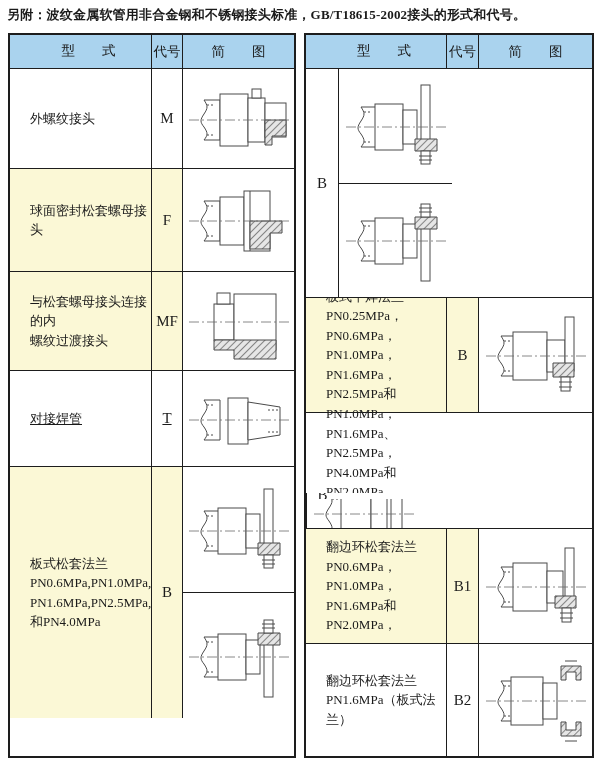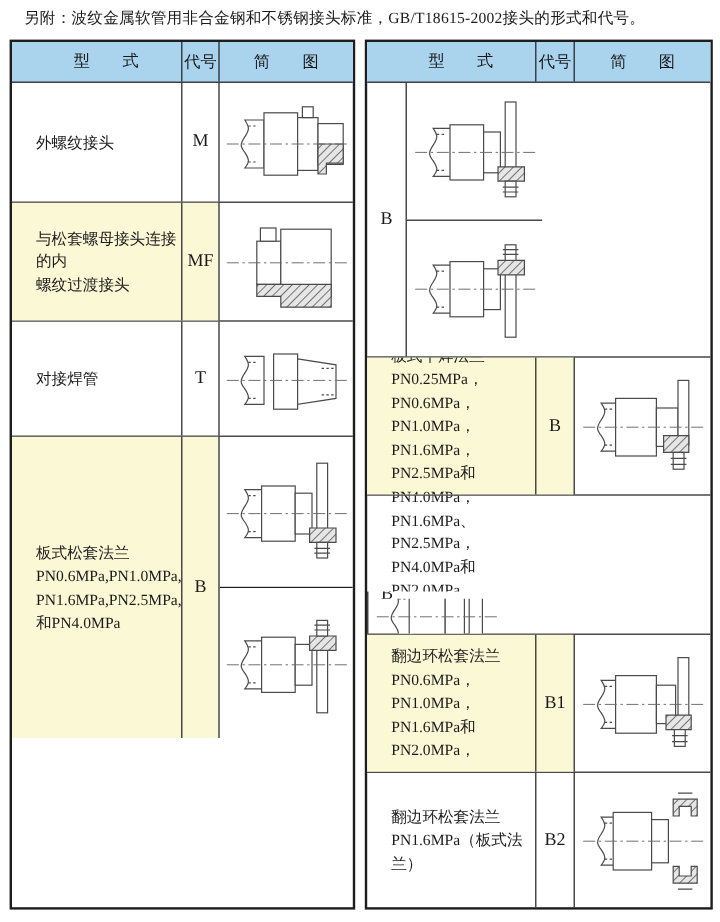--- a/index.html
+++ b/index.html
@@ -3,22 +3,22 @@
 <meta charset="utf-8">
 <style>
   * { box-sizing: border-box; margin: 0; padding: 0; }
   html, body { background: #ffffff; }
   body {
     width: 600px; height: 768px; position: relative; overflow: hidden;
     font-family: "Liberation Serif", "DejaVu Serif", serif;
     color: #1a1a1a;
   }
   .page-title {
-    position: absolute; left: 20px; top: 6px;
-    font-size: 13px; font-weight: normal; white-space: nowrap;
+    position: absolute; left: 7px; top: 6px;
+    font-size: 13px; font-weight: bold; white-space: nowrap;
     letter-spacing: 0.2px;
   }
   .tables { position: absolute; left: 8px; top: 33px; display: flex; gap: 8px; }
   .tbl { border: 2px solid #1d1d1d; background: #fff; }
   .row { display: flex; border-top: 1px solid #1d1d1d; }
   .row.thead { border-top: none; border-bottom: 1px solid #1d1d1d; background: #aad3ee; }
   .row.first { border-top: none; }
   .cell {
     display: flex; align-items: center; overflow: hidden;
     border-left: 1px solid #1d1d1d;
@@ -30,21 +30,21 @@
   .c-code { justify-content: center; font-size: 15px; }
   .c-sketch { justify-content: center; padding: 0; }
   .hl { background: #fbf8d6; }
   
   .lt .c-type { width: 141px; } .lt .c-code { width: 31px; } .lt .c-sketch { width: 112px; }
   
   .rt .c-type { width: 140px; } .rt .c-code { width: 32px; } .rt .c-sketch { width: 114px; }
   
   .lt .rh { height: 34px; } 
   .lt .r1 { height: 99px; } .lt .r2 { height: 103px; } .lt .r3 { height: 95px; }
-  .lt .r4 { height: 99px; } .lt .r5 { height: 96px; } .lt .r6 { height: 252px; }
+  .lt .r4 { height: 99px; } .lt .r5 { height: 96px; text-decoration: underline; } .lt .r6 { height: 252px; }
   .rt .rh { height: 34px; }
   .rt .r1 { height: 228px; } .rt .r2 { height: 115px; } .rt .r3 { height: 116px; flex-direction: column; }
   .rt .r4 { height: 115px; } .rt .r5 { height: 113px; }
   .split { flex-direction: column; align-items: stretch; }
   .split .sub { flex: 1; display: flex; align-items: center; justify-content: center; }
   .split .sub + .sub { border-top: 1px solid #1d1d1d; }
   svg.diag { stroke: #4a4a4a; stroke-width: 1; fill: none; display: block; }
   .defs-holder { position: absolute; width: 0; height: 0; }
 </style>
 </head>
@@ -87,20 +87,34 @@
           <rect x="34" y="19" width="28" height="52" fill="#fff"></rect>
           <rect x="62" y="23" width="17" height="44" fill="#fff"></rect>
           <rect x="66" y="14" width="9" height="9" fill="#fff"></rect>
           <rect x="79" y="28" width="21" height="34" fill="#fff"></rect>
           <path d="M79,45 H100 V61 H86 V70 H79 Z" fill="url(#hatch)"></path>
           <use href="#g-cl"></use>
         </svg>
       </div>
     </div>
 
+    <div class="row r2">
+      <div class="cell c-type hl">球面密封松套螺母接头</div>
+      <div class="cell c-code hl">F</div>
+      <div class="cell c-sketch">
+        <svg class="diag" width="106" height="88" viewBox="0 0 106 88">
+          <use href="#g-hose"></use>
+          <rect x="34" y="21" width="24" height="48" fill="#fff"></rect>
+          <rect x="58" y="15" width="26" height="60" fill="#fff"></rect>
+          <line x1="64" y1="15" x2="64" y2="75"></line>
+          <path d="M64,45 H96 V57 H84 V73 H64 Z" fill="url(#hatch)"></path>
+          <use href="#g-cl"></use>
+        </svg>
+      </div>
+    </div>
 
 
     <div class="row r4">
       <div class="cell c-type hl">与松套螺母接头连接的内
 螺纹过渡接头</div>
       <div class="cell c-code hl">MF</div>
       <div class="cell c-sketch">
         <svg class="diag" width="106" height="88" viewBox="0 0 106 88">
           <rect x="28" y="27" width="20" height="36" fill="#fff"></rect>
           <rect x="31" y="16" width="13" height="11" fill="#fff"></rect>

